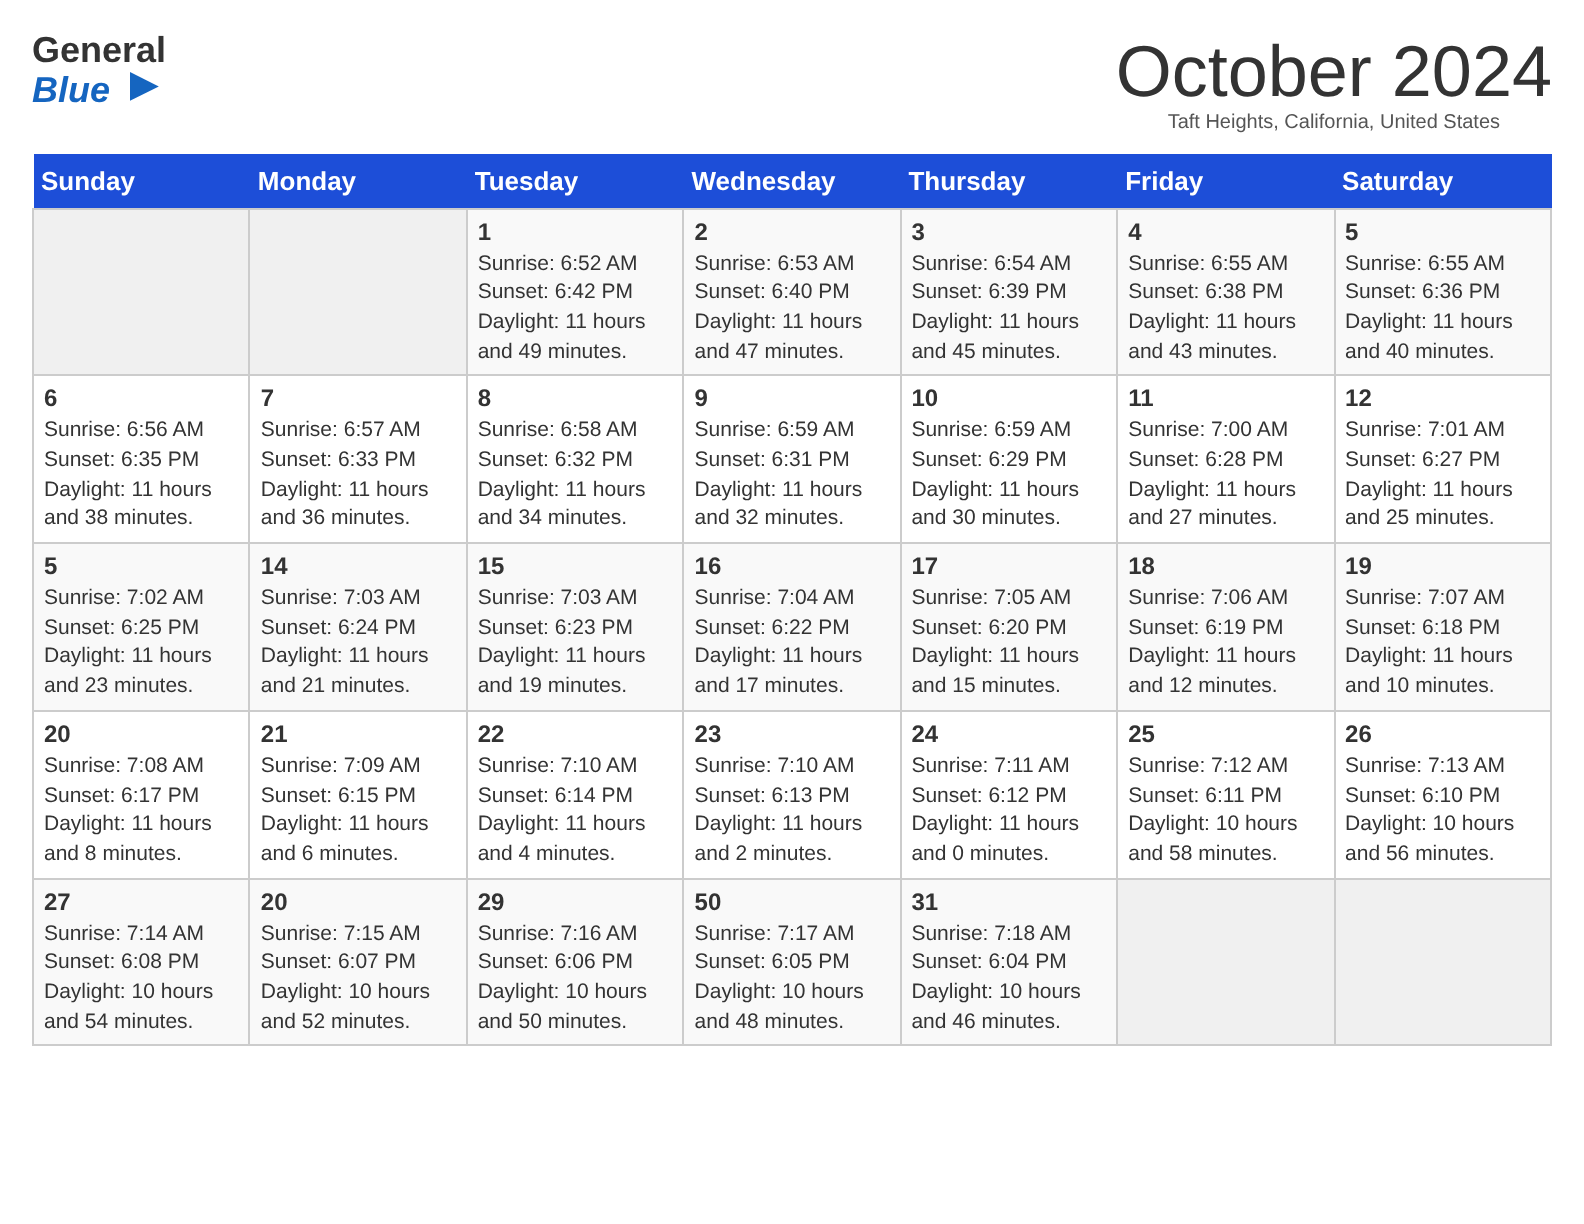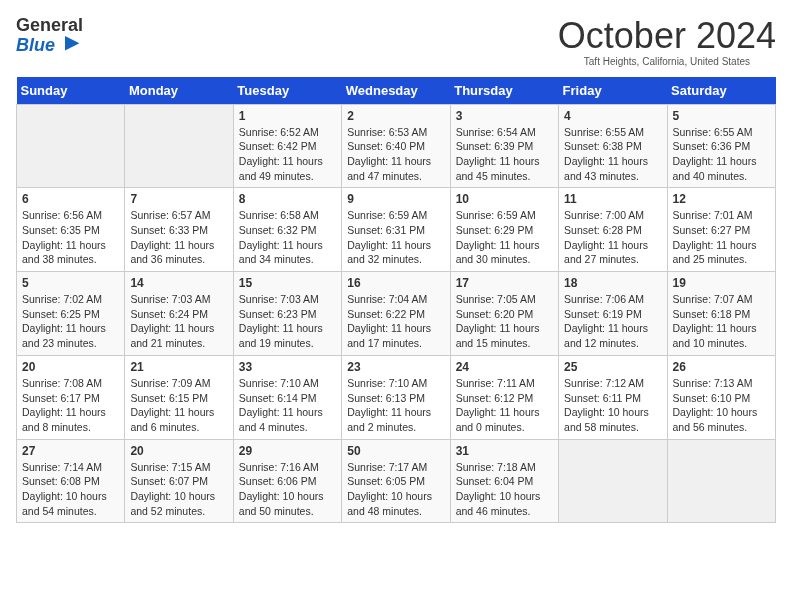--- a/index.html
+++ b/index.html
@@ -215,21 +215,21 @@
       <tr>
         <td>
         <span class="day-number">20</span>
         <span class="day-detail">Sunrise: 7:08 AM<br>Sunset: 6:17 PM<br>Daylight: 11 hours and 8 minutes.</span>
       </td>
         <td>
         <span class="day-number">21</span>
         <span class="day-detail">Sunrise: 7:09 AM<br>Sunset: 6:15 PM<br>Daylight: 11 hours and 6 minutes.</span>
       </td>
         <td>
-        <span class="day-number">33</span>
+        <span class="day-number">22</span>
         <span class="day-detail">Sunrise: 7:10 AM<br>Sunset: 6:14 PM<br>Daylight: 11 hours and 4 minutes.</span>
       </td>
         <td>
         <span class="day-number">23</span>
         <span class="day-detail">Sunrise: 7:10 AM<br>Sunset: 6:13 PM<br>Daylight: 11 hours and 2 minutes.</span>
       </td>
         <td>
         <span class="day-number">24</span>
         <span class="day-detail">Sunrise: 7:11 AM<br>Sunset: 6:12 PM<br>Daylight: 11 hours and 0 minutes.</span>
       </td>

